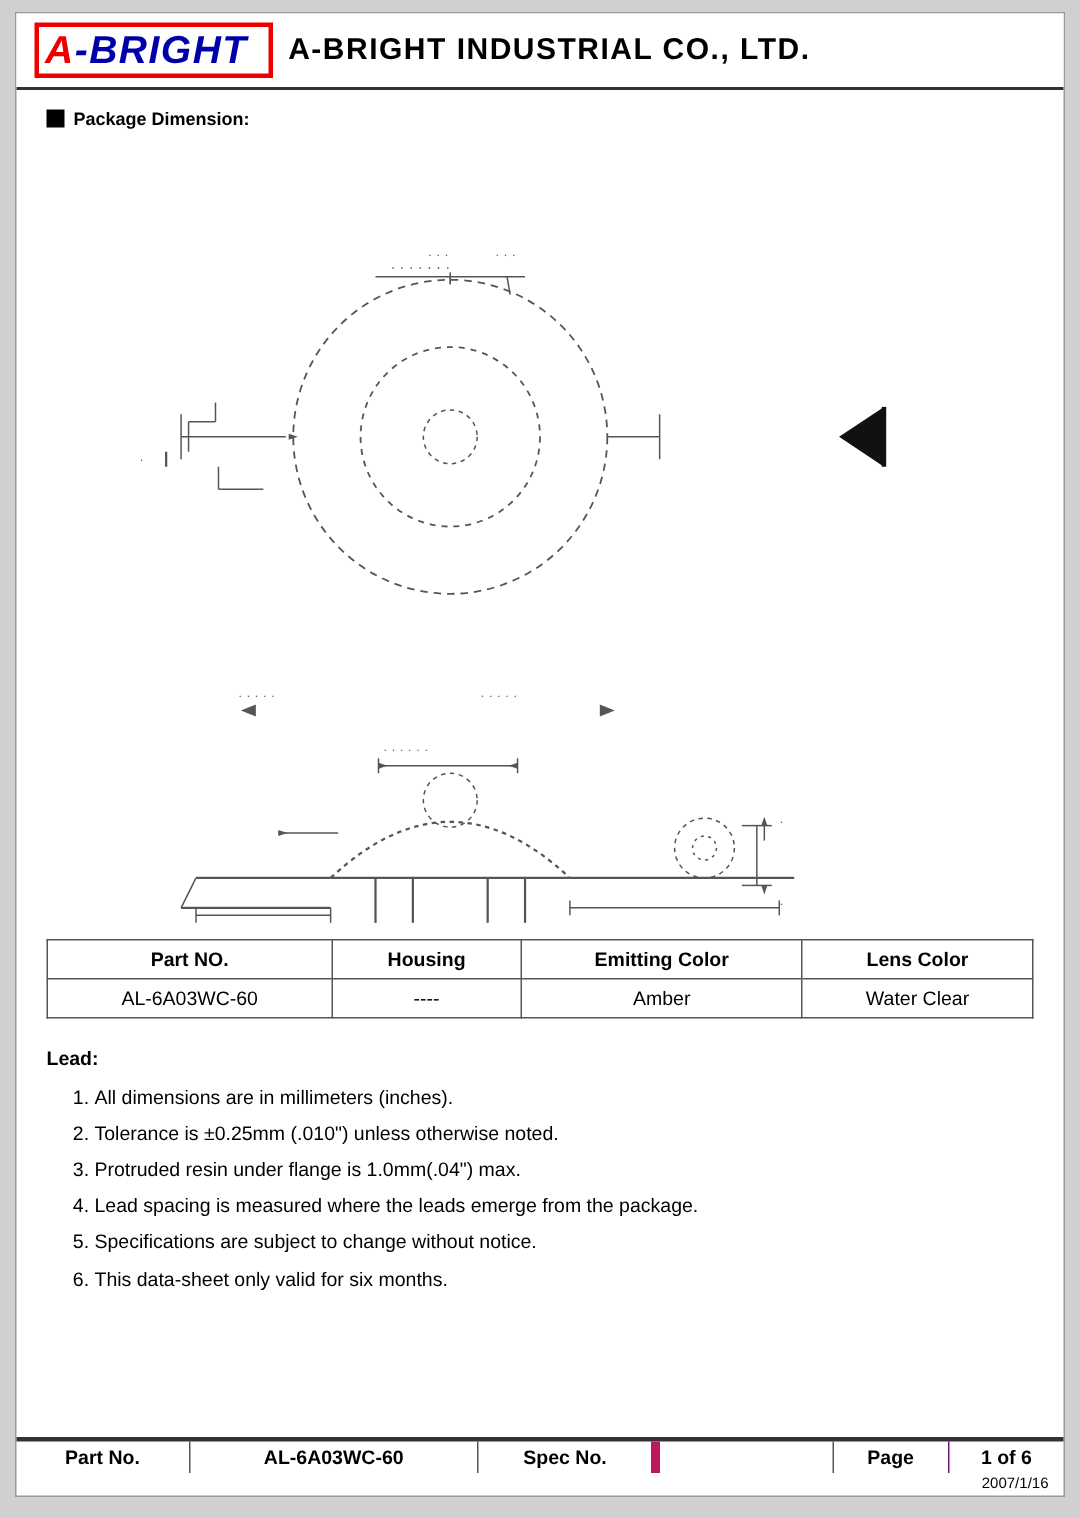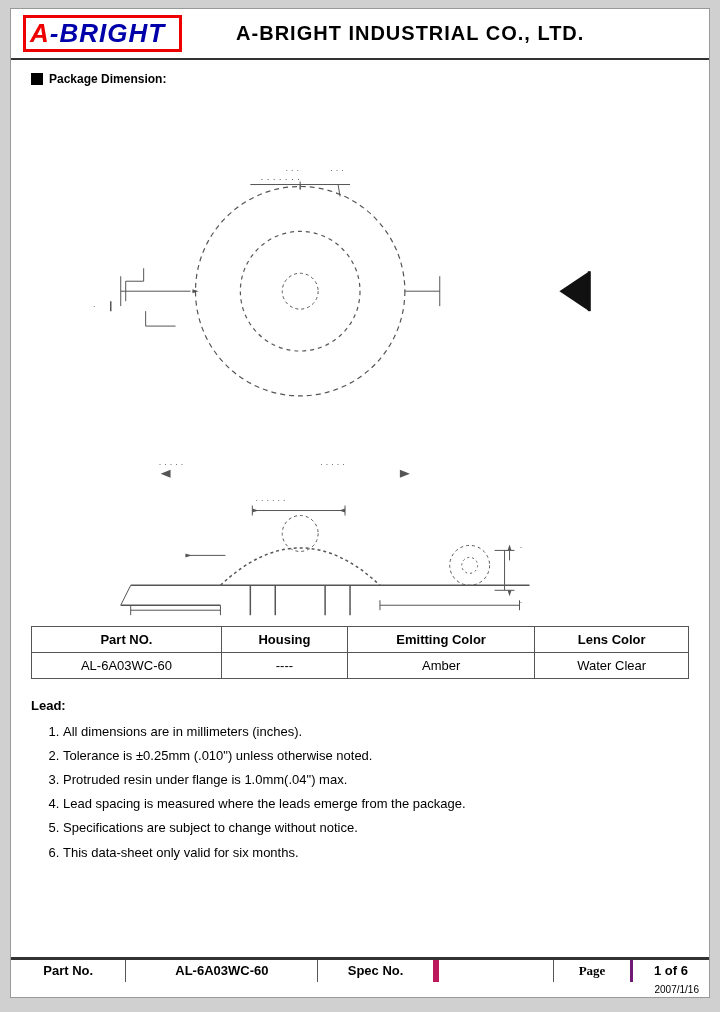--- a/index.html
+++ b/index.html
@@ -24,21 +24,20 @@
       flex-direction: column;
     }
 
     
     .header {
       display: flex;
       align-items: center;
       padding: 6px 12px;
       border-bottom: 2px solid #333;
       background: #fff;
-      gap: 44px;
     }
     .logo-text {
       font-size: 26px;
       font-weight: 900;
       font-style: italic;
       letter-spacing: 1px;
       margin-right: 10px;
     }
     .logo-a { color: #e00; }
     .logo-bright { color: #00a; }
@@ -315,21 +314,21 @@
       </div>
       <div class="footer-cell" style="flex:1.4; border-right:1px solid #555;">
         <span class="footer-value">AL-6A03WC-60</span>
       </div>
       <div class="footer-cell" style="flex:0.8; border-right:6px solid #be185d;">
         <span class="footer-label">Spec No.</span>
       </div>
       <div class="footer-cell" style="flex:0.8; border-right:1px solid #555;">
         <span class="footer-value"></span>
       </div>
-      <div class="footer-cell" style="flex:0.5; border-right:3px solid #701a75;font-family:Liberation Serif, serif;">
+      <div class="footer-cell" style="flex:0.5; border-right:1px solid #701a75;">
         <span class="footer-label">Page</span>
       </div>
       <div class="footer-cell" style="flex:0.5; border-right:none;">
         <span class="footer-value">1 of 6</span>
       </div>
     </div>
     <div style="text-align:right; font-size:10px; padding: 2px 10px;">2007/1/16</div>
   </div>
 
 </div>

